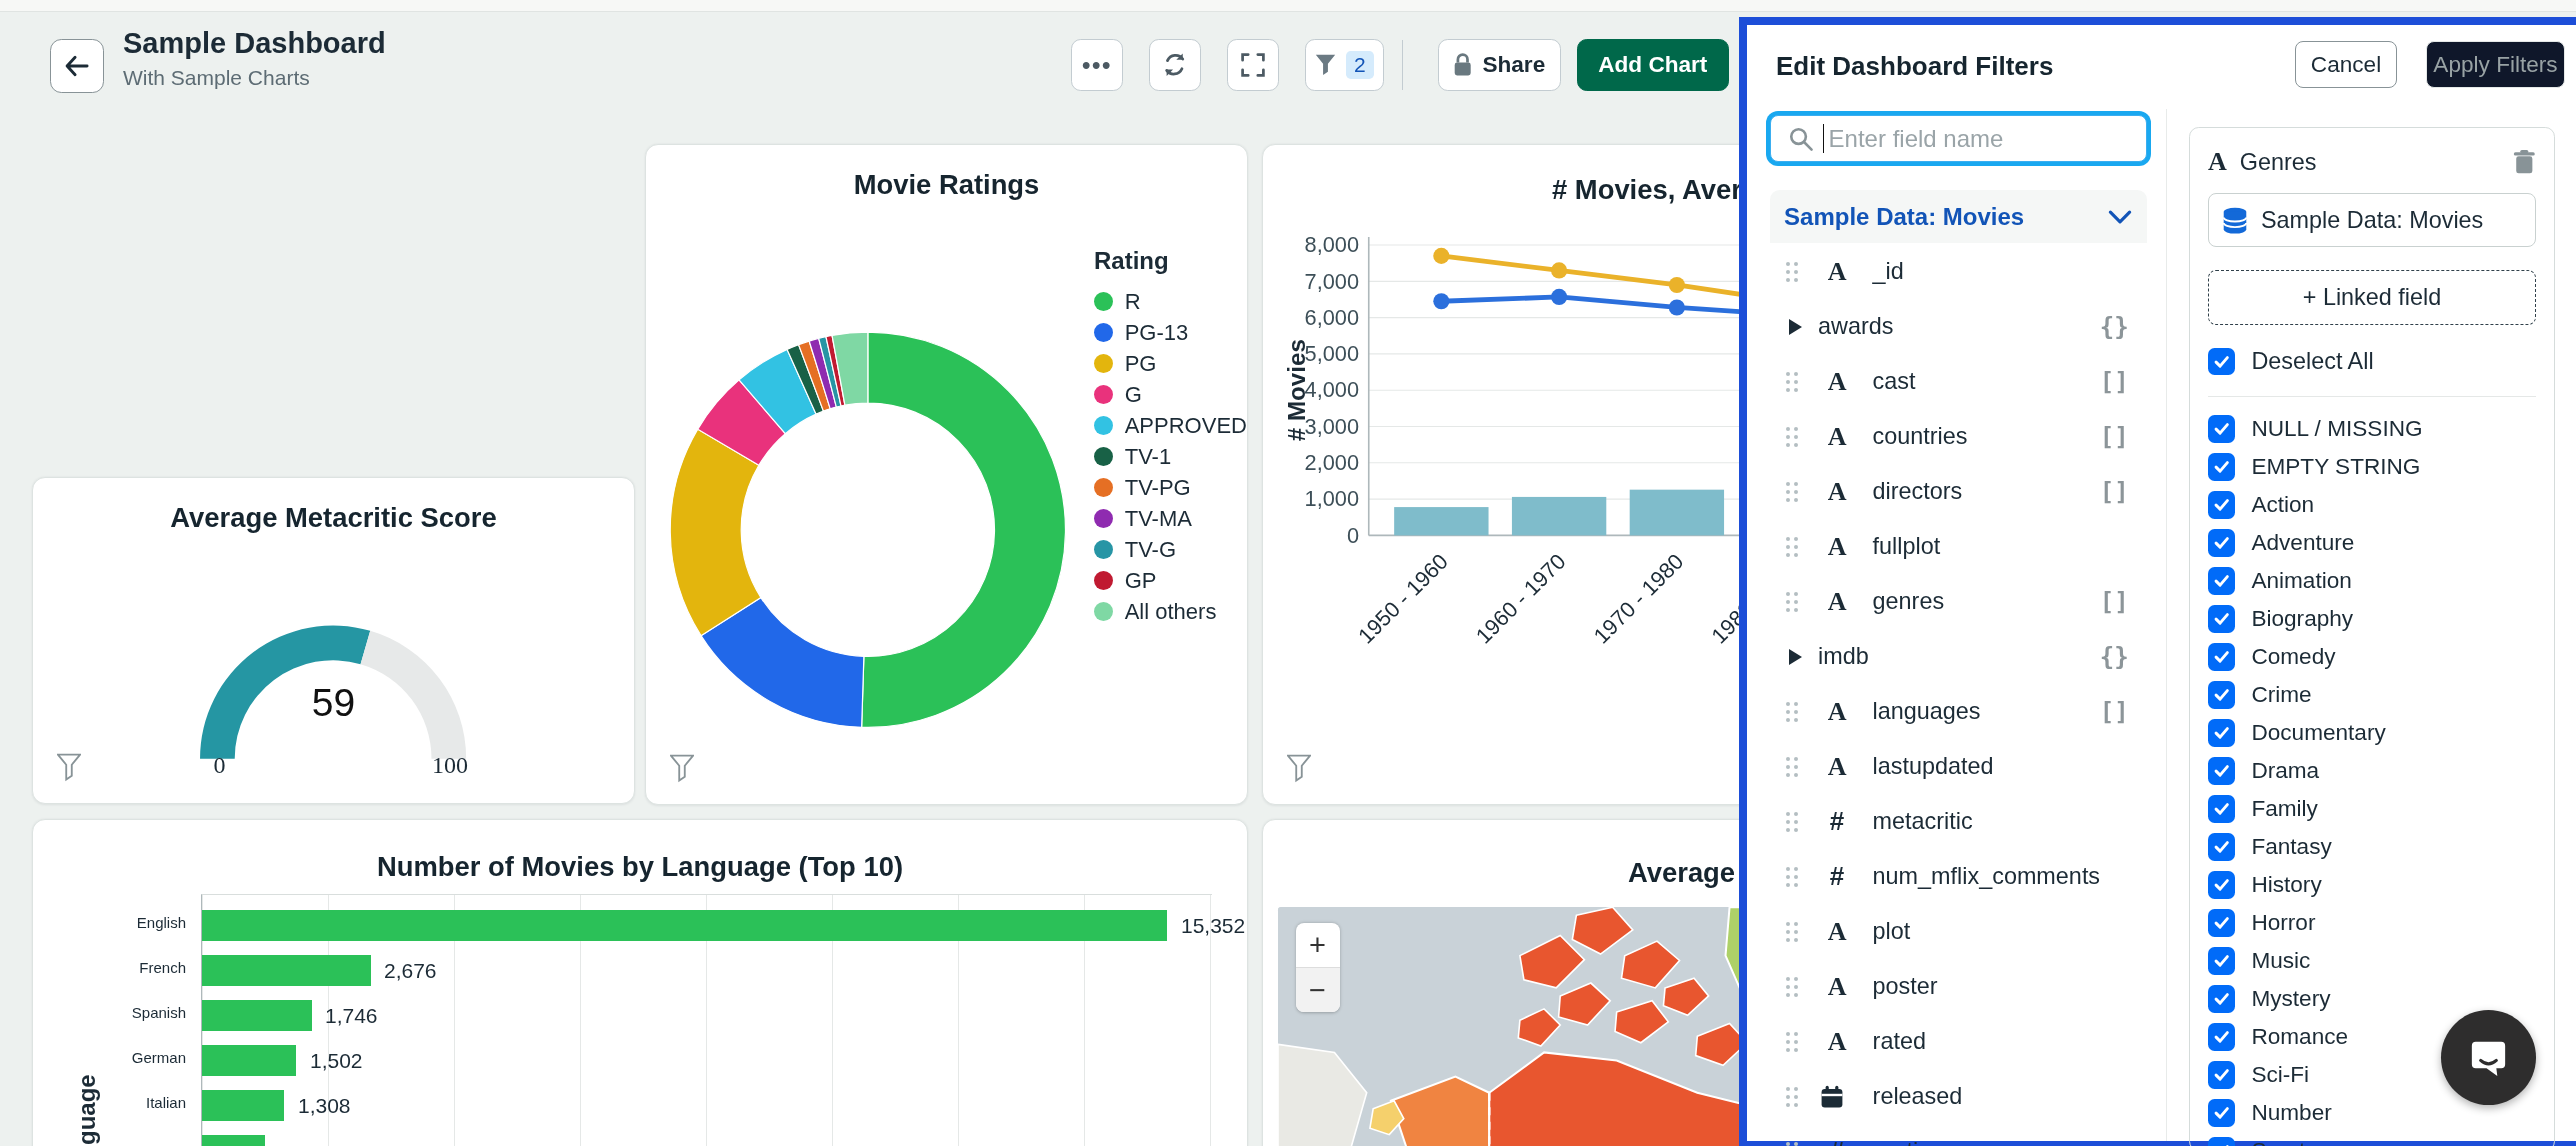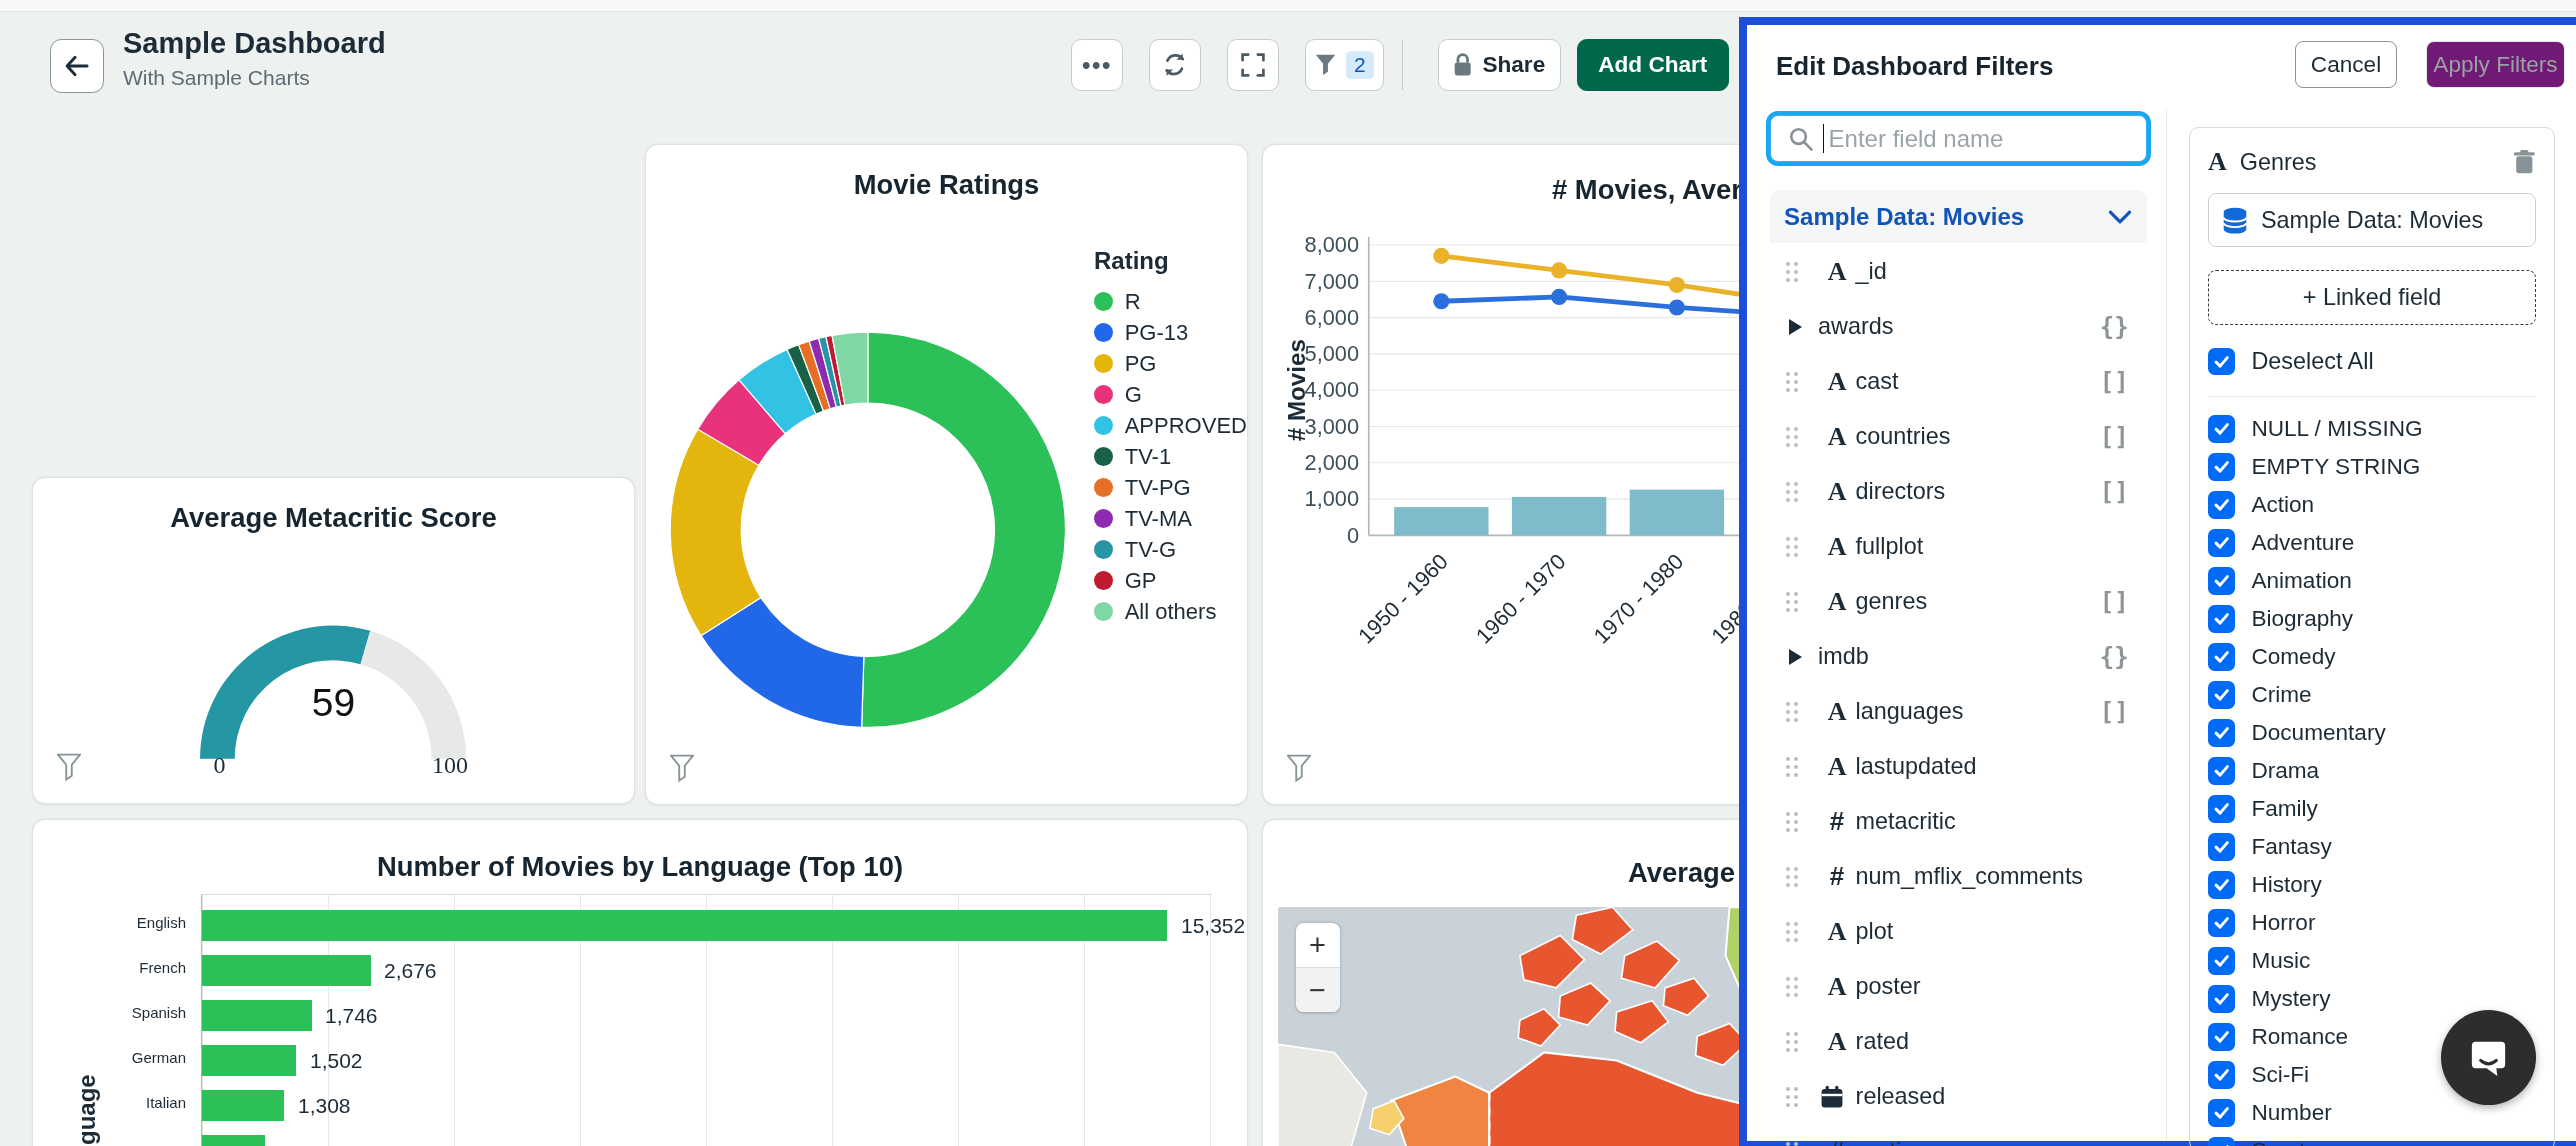--- a/index.html
+++ b/index.html
@@ -58,21 +58,21 @@
            box-shadow:0 0.8px 3.2px rgba(0,0,0,.25);overflow:hidden;}
   .mzbtn{height:44px;display:flex;align-items:center;justify-content:center;font-size:29px;color:#333;cursor:pointer;}
   .mzbtn + .mzbtn{border-top:0.8px solid #DDD;background:#F2F2F2;}
 
   
   .panel{position:absolute;left:1739px;top:17px;width:1004px;height:1132px;background:#fff;
          border:8px solid #1d4ed8;box-sizing:border-box;z-index:50;}
   .ptitle{position:absolute;left:29px;top:26px;font-size:26px;font-weight:bold;color:#16252F;}
   .pcancel{position:absolute;left:548px;top:16px;width:102px;height:47px;background:#fff;border:0.8px solid #889397;
            border-radius:8px;font-size:22.6px;color:#1C2B36;font-family:inherit;cursor:pointer;}
-  .papply{position:absolute;left:679px;top:16px;width:139px;height:47px;background:#701a75;border:0.8px solid #E4E8E7;
+  .papply{position:absolute;left:679px;top:16px;width:139px;height:47px;background:#0f172a;border:0.8px solid #E4E8E7;
           border-radius:8px;font-size:22.6px;color:#98A2A4;font-family:inherit;}
   .pcoldiv{position:absolute;left:419px;top:84px;bottom:0;width:0.8px;background:#E8EBEA;}
 
   .searchwrap{position:absolute;left:22.6px;top:90px;width:377px;height:47px;}
   .searchwrap input{width:100%;height:100%;box-sizing:border-box;border:0.8px solid #3BAEF0;border-radius:8px;
       padding:0 13px 0 58px;font-size:24px;font-family:inherit;color:#1C2B36;outline:none;
       box-shadow:0 0 0 4px #19A8F0;}
   .searchwrap input::placeholder{color:#9AA4A8;}
   .searchicon{position:absolute;left:18px;top:10.5px;}
   .searchcaret{position:absolute;left:53px;top:9px;width:1.6px;height:29px;background:#111;}
@@ -80,21 +80,21 @@
   .sectionhdr{position:absolute;left:22.6px;top:165px;width:377px;height:53px;background:#F5F7F6;border-radius:9.7px 9.7px 0 0;
               display:flex;align-items:center;padding:0 14.5px;box-sizing:border-box;cursor:pointer;}
   .sectionhdr .sname{flex:1;font-size:24px;font-weight:bold;color:#1254B7;}
 
   .fieldlist{position:absolute;left:22.6px;top:219px;width:377px;}
   .frow{position:relative;height:55px;display:flex;align-items:center;cursor:pointer;}
   .handle{width:13px;height:24px;margin-left:16px;display:grid;grid-template-columns:4px 4px;grid-gap:4px 4.8px;align-content:center;}
   .handle i{width:4px;height:4px;border-radius:50%;background:#B4BEC2;}
   .ficon{width:35px;margin-left:21px;font-size:26px;font-weight:bold;font-family:"Liberation Serif",serif;color:#1C2B36;text-align:center;}
   .ficon.num{font-family:"Liberation Sans",sans-serif;}
-  .fname{font-size:23.4px;color:#1C2B36;margin-left:1px;}
+  .fname{font-size:23.4px;color:#1C2B36;margin-left:18px;}
   .fbadge{position:absolute;right:18px;font-size:24px;font-weight:bold;color:#8C9599;font-family:"DejaVu Sans Mono",monospace;}
   .tri{width:0;height:0;border-left:13px solid #1C2B36;border-top:8px solid transparent;border-bottom:8px solid transparent;margin-left:19.4px;}
   .fname.afterTri{margin-left:16px;}
 
   .gcard{position:absolute;left:442px;top:102px;width:366px;height:1024px;border:0.8px solid #D5DCDB;border-radius:9.7px;
          box-sizing:border-box;padding:19.4px 18px;}
   .ghdr{display:flex;align-items:center;}
   .ghdr .gico{font-size:26px;font-weight:bold;font-family:"Liberation Serif",serif;}
   .ghdr .gname{font-size:23.4px;margin-left:13px;flex:1;}
   .gchip{margin-top:16px;height:52px;border:0.8px solid #C9D1D0;border-radius:8px;display:flex;align-items:center;

